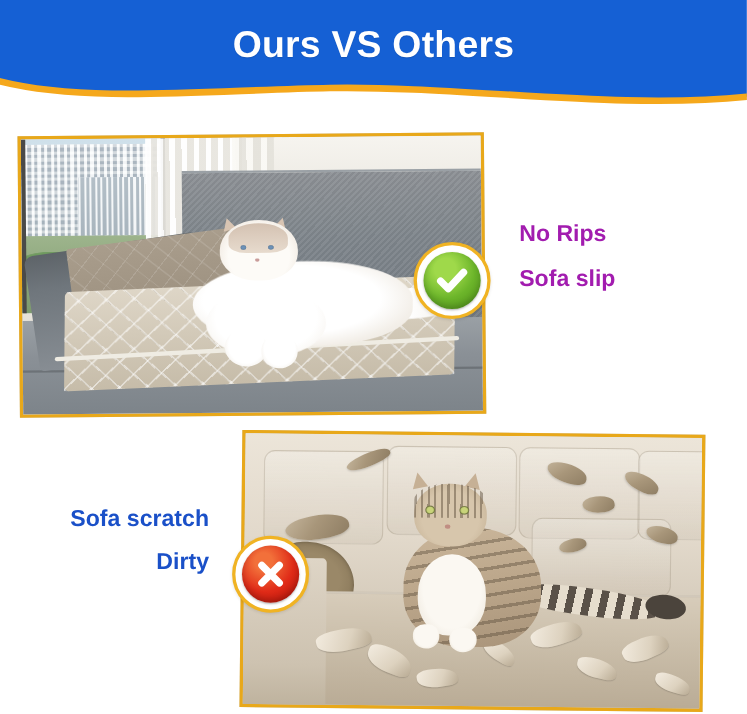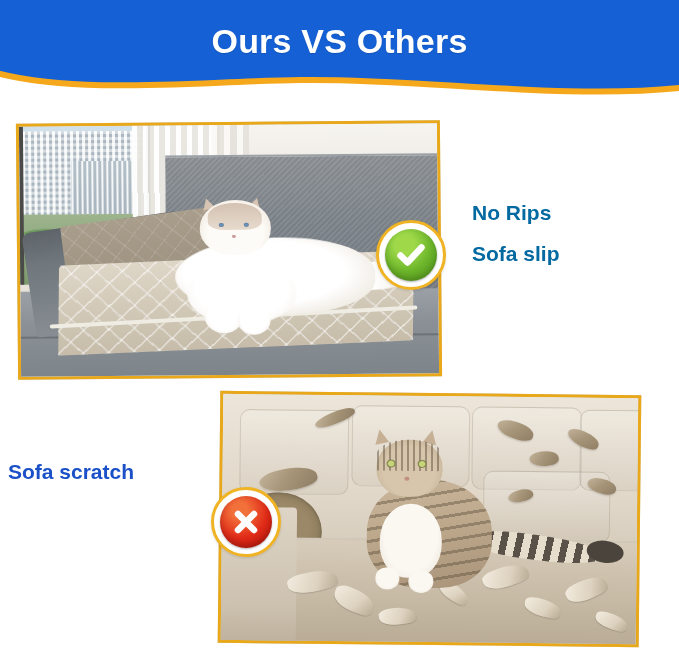--- a/index.html
+++ b/index.html
@@ -385,30 +385,31 @@
   }
   .glyph-svg { display: block; }
 
   
   #features-list {
     position: absolute;
     left: 472px; top: 192px;
     width: 200px;
   }
   #features-list .feature-line {
-    color: #0369a1;
+    color: #a21caf;
     font-size: 21px;
     font-weight: bold;
     line-height: 41px;
     white-space: nowrap;
   }
   #problems-list {
     position: absolute;
     left: 8px; top: 452px;
     width: 182px;
+    text-align: right;
   }
   #problems-list .problem-line {
     color: #1a50c8;
     font-size: 21px;
     font-weight: bold;
     line-height: 39px;
     white-space: nowrap;
   }
 </style>
 </head>
@@ -535,13 +536,14 @@
   </div>
 </div>
 
 <div id="features-list">
   <div class="feature-line">No Rips</div>
   <div class="feature-line">Sofa slip</div>
 </div>
 
 <div id="problems-list">
   <div class="problem-line">Sofa scratch</div>
+  <div class="problem-line">Dirty</div>
 </div>
 
 </body></html>

